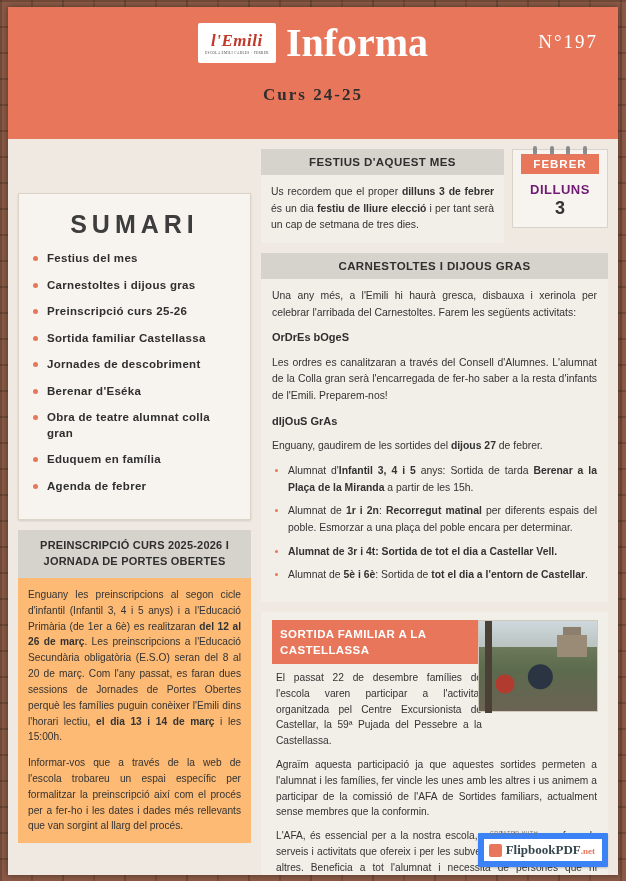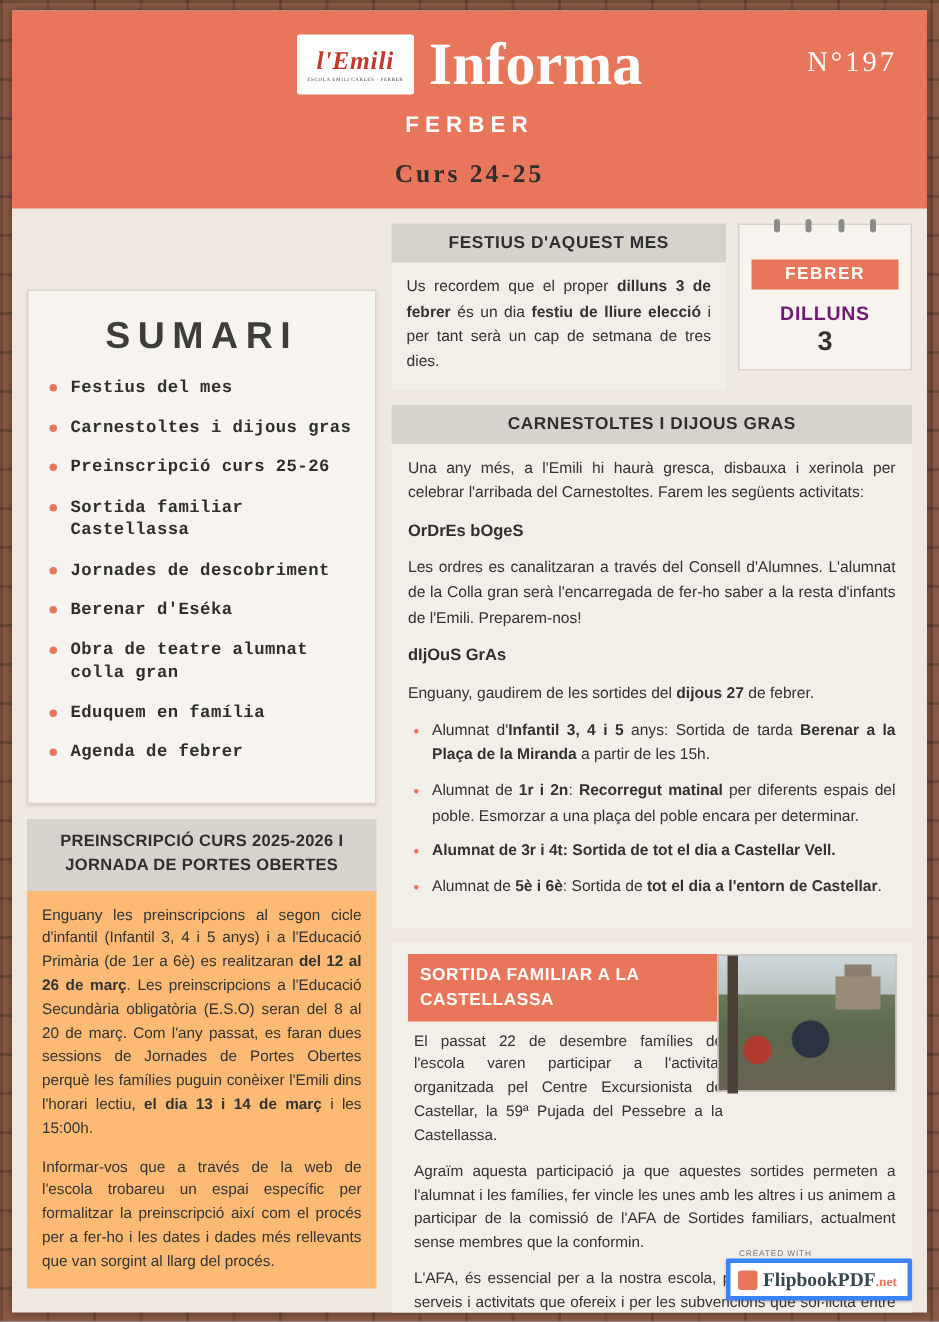--- a/index.html
+++ b/index.html
@@ -80,21 +80,21 @@
   
   .sumari-box {
     background:#f7f4ef; border:1px solid #ddd4c9; padding:10px 12px 14px 12px;
     box-shadow:0 1px 2px rgba(0,0,0,.12);
     margin-top:44px;
   }
   .sumari-title{
     text-align:center; font-size:25px; font-weight:700; letter-spacing:5px;
     color:#3d3d3d; margin:6px 0 12px 0; font-family:"Liberation Sans",sans-serif;
   }
-  .sumari-list{ list-style:none; margin:0; padding:0;font-family:Liberation Mono, monospace; }
+  .sumari-list{ list-style:none; margin:0; padding:0; }
   .sumari-list li{
     position:relative; padding-left:16px; margin-bottom:11px;
     font-size:11.5px; font-weight:700; color:#2f2f2f; letter-spacing:.3px; line-height:1.35;
   }
   .sumari-list li:before{
     content:""; position:absolute; left:2px; top:5px;
     width:5px;height:5px;border-radius:50%;background:#e8765b;
   }
 
   
@@ -115,22 +115,22 @@
   .festius {
     flex:1;
     background:#f2eee8;
   }
   .box-head{
     background:#d6d3cd; color:#2f2f2f; font-weight:700; font-size:11.5px;
     text-align:center; padding:7px 8px; letter-spacing:.4px;
   }
   .box-body{ padding:9px 10px; font-size:10.4px; color:#333; line-height:1.6; text-align:justify;}
   .cal {
-    width:116px; background:#f7f4ef; border:1px solid #d8d2c9; text-align:center;
-    padding-top:19px; position:relative;
+    width:96px; background:#f7f4ef; border:1px solid #d8d2c9; text-align:center;
+    padding-top:0; position:relative;
   }
   .cal-rings{ position:absolute; top:-4px; left:0; right:0; display:flex; justify-content:space-around; padding:0 14px;}
   .cal-rings i{ display:block; width:4px;height:9px;background:#8c8c8c;border-radius:2px;}
   .cal-month{
     background:#e8765b; color:#fff; font-weight:700; font-size:11.5px; letter-spacing:1px;
     margin:4px 8px 0 8px; padding:4px 0;
   }
   .cal-day-label{ font-size:13px; font-weight:700; color:#701a75; margin-top:8px; letter-spacing:.5px;}
   .cal-day-num{ font-size:18px; font-weight:700; color:#333; margin:1px 0 8px 0;}
 
@@ -160,21 +160,21 @@
   .sortida-photo .tower{ position:absolute; right:16px; top:6px; width:18px;height:30px;background:#8d7f6d; }
   .sortida-photo .tower:after{content:"";position:absolute;left:-6px;top:8px;width:30px;height:22px;background:#9a8b77;}
   .sortida-photo .trunk{ position:absolute; left:6px; top:0; width:7px; height:92px; background:#4a4035;}
   .sortida-body{ font-size:10.2px; color:#333; line-height:1.55; text-align:justify; }
   .sortida-body p{ margin:0 0 8px 4px;}
   .first-par{ width:206px; margin-top:6px !important; }
 
   
   .flipbook{
     position:absolute; right:10px; bottom:8px;
-    background:#fff; border:3px solid #3b82f6; border-radius:1px;
+    background:#fff; border:6px solid #3b82f6; border-radius:1px;
     padding:3px 7px 3px 5px; display:flex; align-items:center; gap:4px;
     box-shadow:0 1px 2px rgba(0,0,0,.2);
   }
   .flipbook .fb-ic{ width:13px;height:13px;background:#e8765b;border-radius:2px;}
   .flipbook .fb-t{ font-family:"Liberation Serif",serif; font-size:13px; font-weight:700; color:#37474f;}
   .flipbook .fb-t em{ color:#e8765b; font-style:normal; font-size:9px;}
   .flipbook .fb-c{ position:absolute; top:-9px; left:6px; font-size:5.5px; color:#777; letter-spacing:.6px;}
   b { font-weight:700; }
 </style>
 </head>
@@ -186,21 +186,20 @@
 
   <div class="header">
     <div class="hdr-row">
       <div class="logo">
         <div class="l1">l'Emili</div>
         <div class="l2">ESCOLA EMILI CARLES · FERBER</div>
       </div>
       <div class="informa">Informa</div>
       <div class="issue">N°197</div>
     </div>
-    <div class="ferber">FERBER</div>
     <div class="curs">Curs 24-25</div>
   </div>
 
   <div class="body">
 
     <div class="col-left">
 
       <div class="sumari-box">
         <div class="sumari-title">SUMARI</div>
         <ul class="sumari-list">

